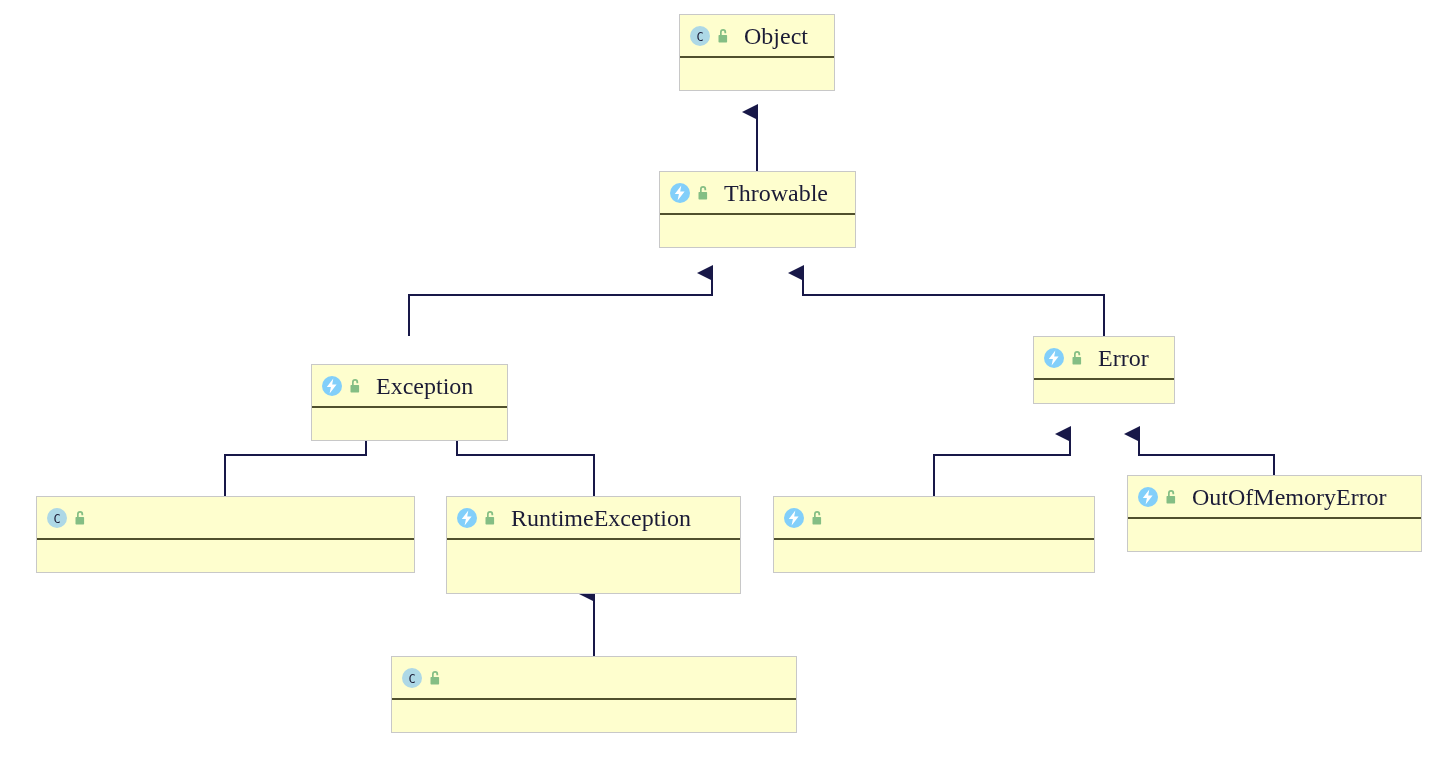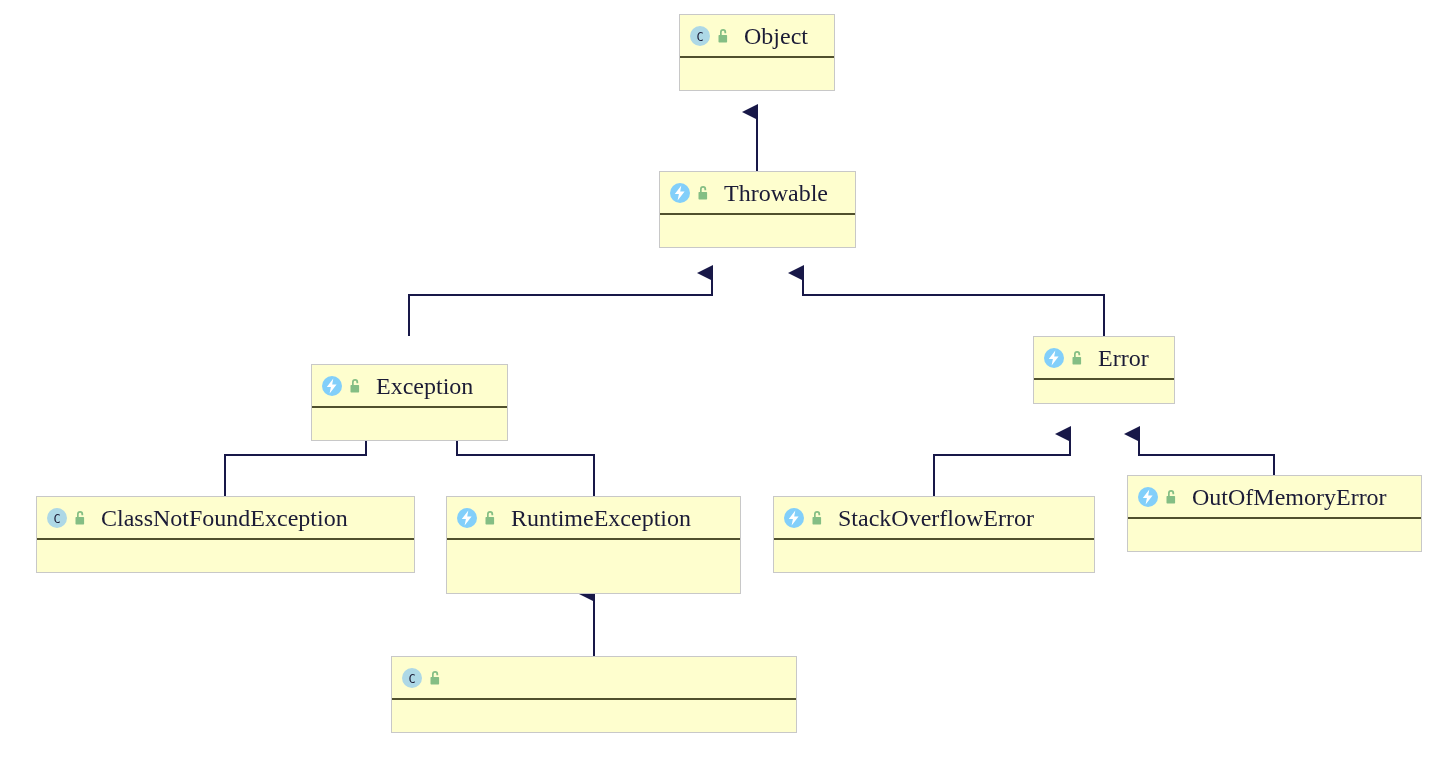--- a/index.html
+++ b/index.html
@@ -187,21 +187,20 @@
           <circle cx="11" cy="11" r="10" fill="#ADD8E6"></circle>
           <text x="11" y="15.5" text-anchor="middle" font-family="DejaVu Sans Mono, monospace" font-size="12" fill="#1B1B36">C</text>
         </svg>
       </span>
       <span class="icon-lock">
         <svg width="15" height="16" viewBox="0 0 15 16">
           <path d="M4 7 V4.2 A3.1 3.1 0 0 1 10.2 4.2 V5.2 H8.4 V4.2 A1.35 1.35 0 0 0 5.7 4.2 V7 Z" fill="#84BE84"></path>
           <rect x="2.5" y="7" width="8.6" height="7.4" rx="0.7" fill="#84BE84"></rect>
         </svg>
       </span>
-      <span class="uml-name">ClassNotFoundException</span>
     </div>
     <div class="uml-body"></div>
   </div>
 
   <div class="uml-class" style="left:446px; top:496px; width:295px; height:98px;">
     <div class="uml-header">
       <span class="icon-stereotype">
         <svg width="22" height="22" viewBox="0 0 22 22">
           <circle cx="11" cy="11" r="10" fill="#82CFFA"></circle>
           <path d="M12.3 3.6 L5.8 12.1 L9.9 12.1 L8.6 18.4 L15.6 9.5 L11.2 9.5 Z" fill="#FFFFFF"></path>
@@ -225,21 +224,20 @@
           <circle cx="11" cy="11" r="10" fill="#82CFFA"></circle>
           <path d="M12.3 3.6 L5.8 12.1 L9.9 12.1 L8.6 18.4 L15.6 9.5 L11.2 9.5 Z" fill="#FFFFFF"></path>
         </svg>
       </span>
       <span class="icon-lock">
         <svg width="15" height="16" viewBox="0 0 15 16">
           <path d="M4 7 V4.2 A3.1 3.1 0 0 1 10.2 4.2 V5.2 H8.4 V4.2 A1.35 1.35 0 0 0 5.7 4.2 V7 Z" fill="#84BE84"></path>
           <rect x="2.5" y="7" width="8.6" height="7.4" rx="0.7" fill="#84BE84"></rect>
         </svg>
       </span>
-      <span class="uml-name">StackOverflowError</span>
     </div>
     <div class="uml-body"></div>
   </div>
 
   <div class="uml-class" style="left:1127px; top:475px; width:295px; height:77px;">
     <div class="uml-header">
       <span class="icon-stereotype">
         <svg width="22" height="22" viewBox="0 0 22 22">
           <circle cx="11" cy="11" r="10" fill="#82CFFA"></circle>
           <path d="M12.3 3.6 L5.8 12.1 L9.9 12.1 L8.6 18.4 L15.6 9.5 L11.2 9.5 Z" fill="#FFFFFF"></path>

